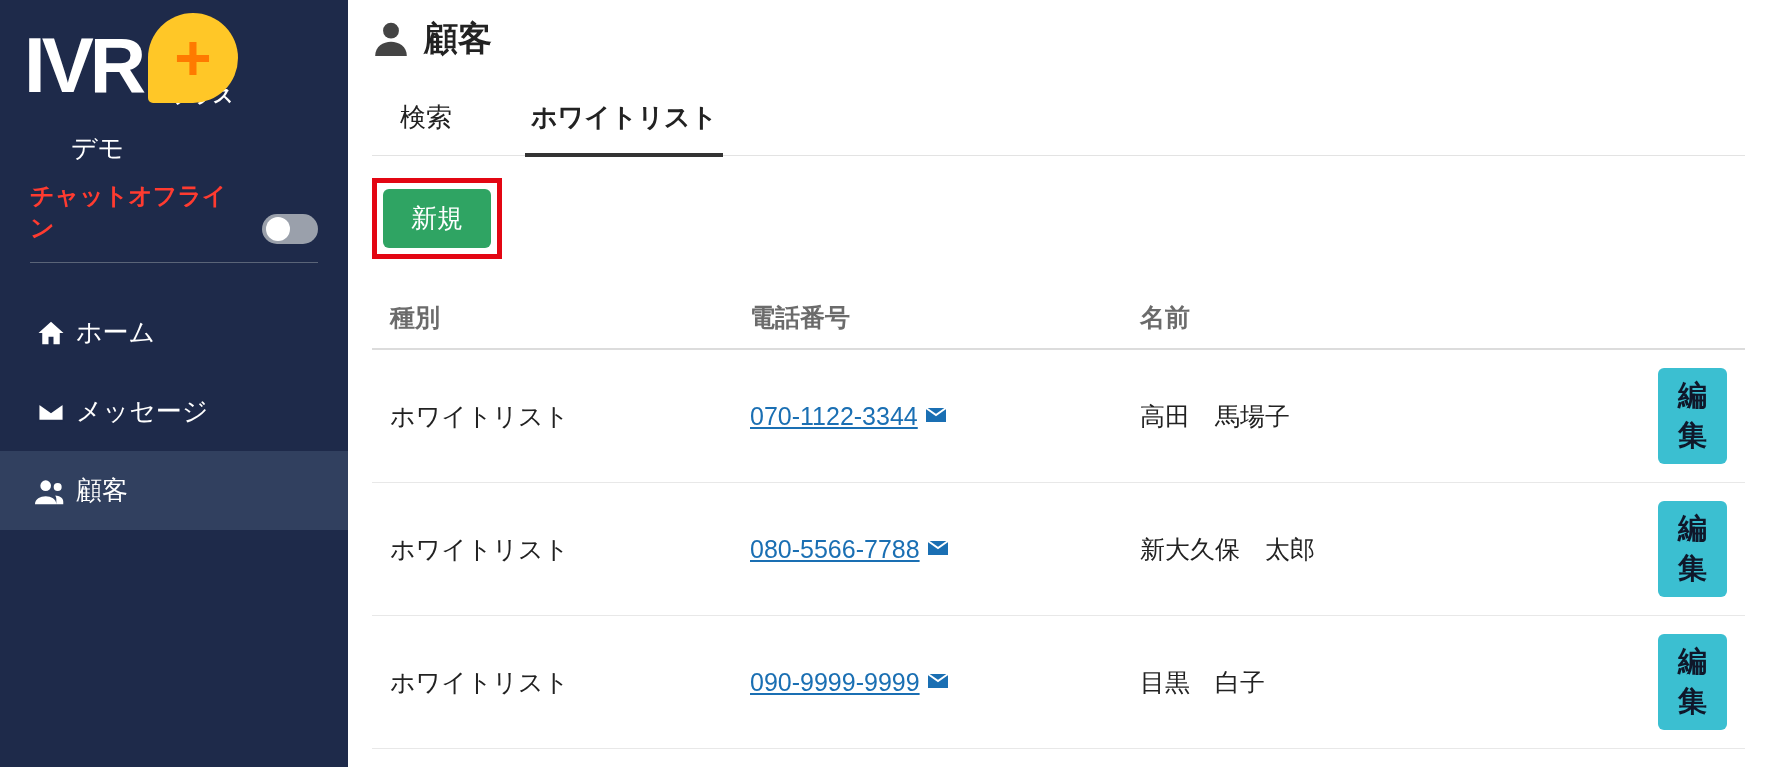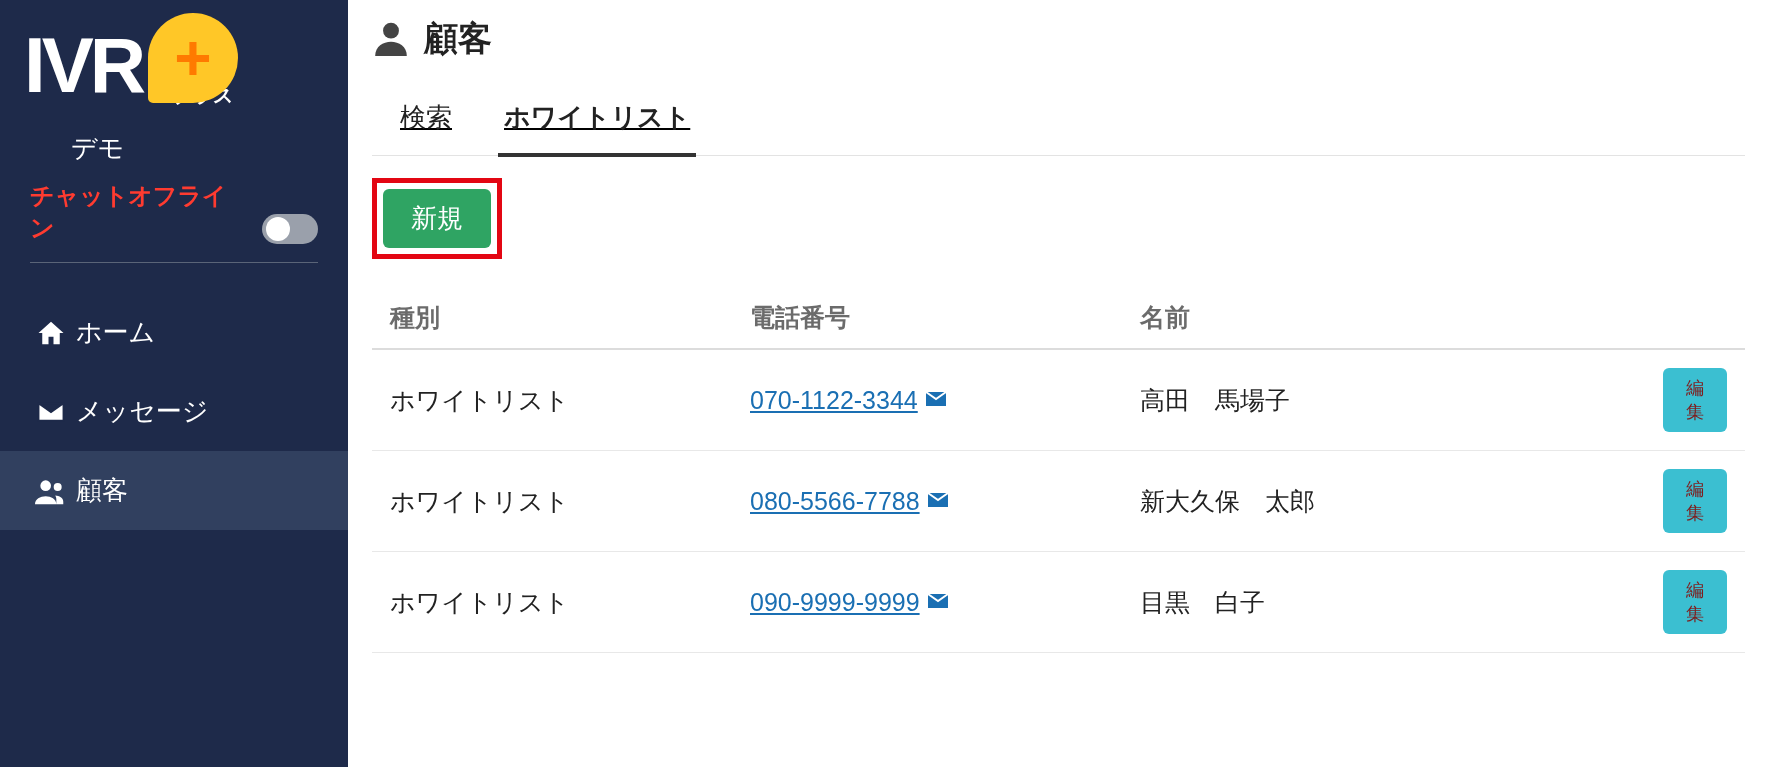--- a/index.html
+++ b/index.html
@@ -121,25 +121,24 @@
     gap: 14px;
     padding: 6px 0 10px 0;
   }
   .page-title {
     font-size: 34px;
     font-weight: 700;
     color: #222;
   }
   .tabs {
     display: flex;
-    gap: 40px;
+    gap: 67px;
     border-bottom: 1px solid #e3e3e3;
     margin-top: 18px;
     padding-left: 22px;
-    text-decoration: underline;
   }
   .tab {
     font-size: 26px;
     padding: 10px 6px 18px 6px;
     cursor: pointer;
     color: #222;
     border-bottom: 4px solid transparent;
     margin-bottom: -2px;
   }
   .tab.active {
@@ -183,24 +182,24 @@
   .phone-link {
     color: #1a6fb3;
     text-decoration: underline;
   }
   .mail-icon {
     color: #1a6fb3;
     margin-left: 6px;
   }
   .btn-edit {
     background: #3bbfd1;
-    color: #7f1d1d;
+    color: #0f172a;
     border: none;
-    font-size: 18px;
-    font-weight: 400;
+    font-size: 29px;
+    font-weight: 700;
     padding: 8px 20px;
     border-radius: 6px;
     cursor: pointer;
   }
   .col-type { width: 360px; }
   .col-phone { width: 390px; }
   .col-name { width: auto; }
   .col-action { width: 100px; text-align: right; }
   td.col-action { text-align: right; }
 </style>

